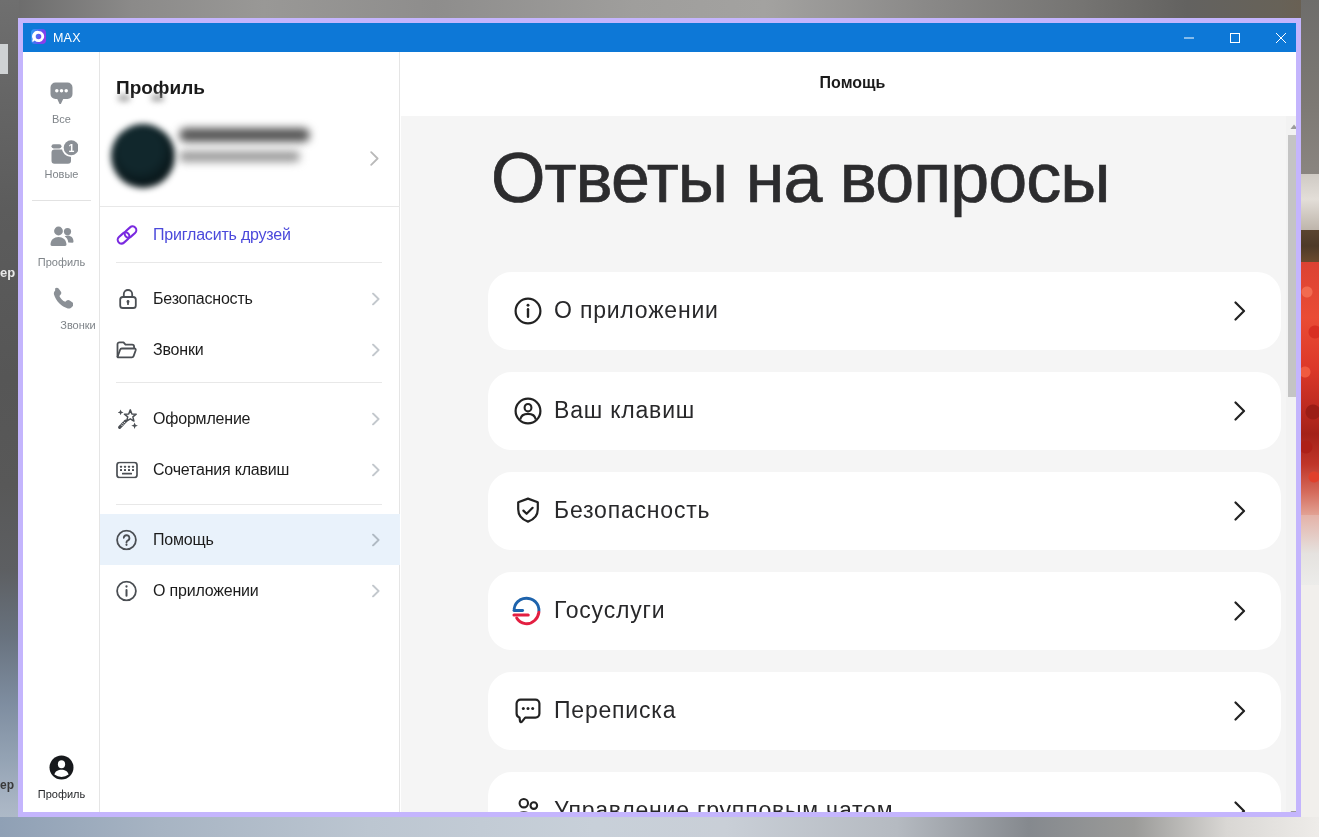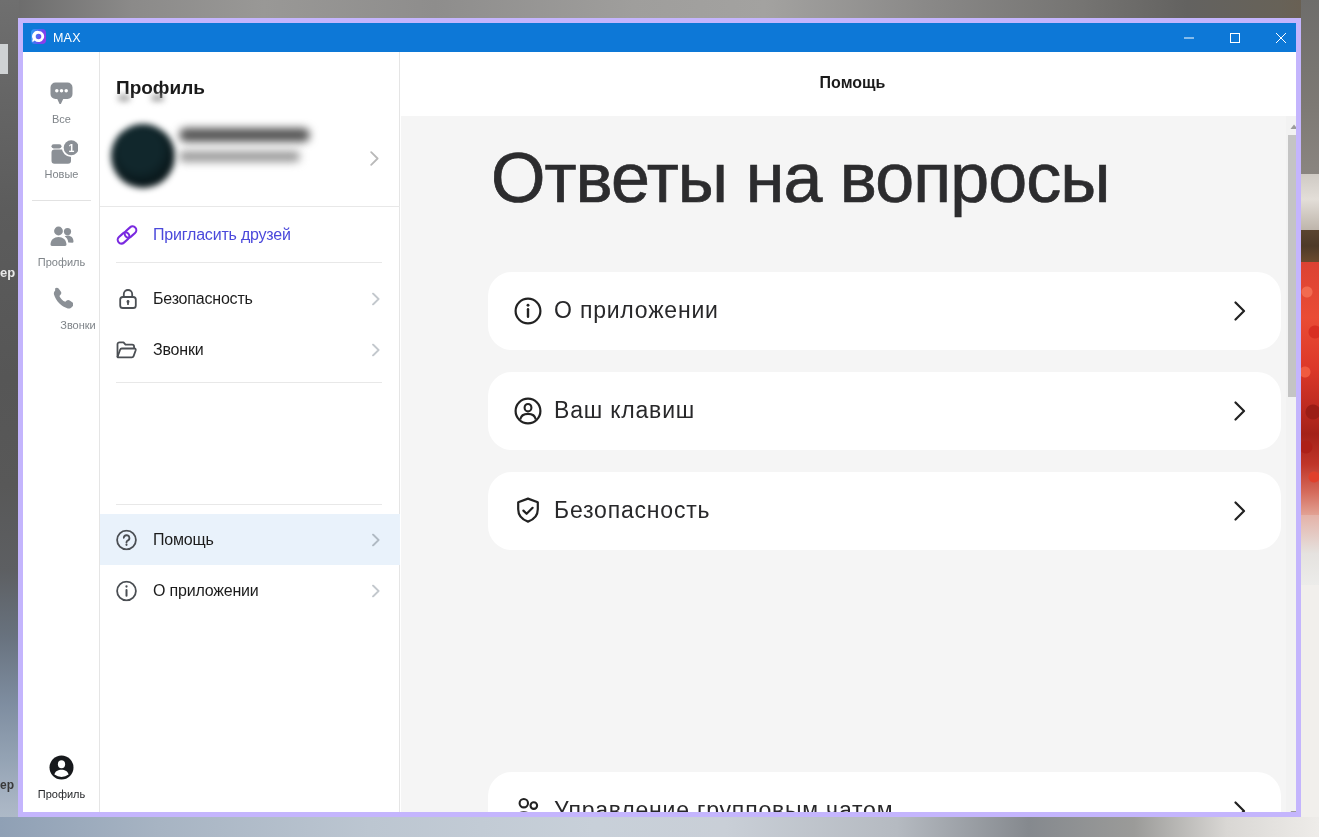--- a/index.html
+++ b/index.html
@@ -218,20 +218,59 @@
                 <path d="M1.5,16.5 V3.8 a2,2 0 0 1 2,-2 h4l2,2.4 h6.6 a2,2 0 0 1 2,2 v1.3"></path>
                 <path d="M1.5,16.5 l2.6,-7.3 a1.8,1.8 0 0 1 1.7,-1.2 h12.7 a1.3,1.3 0 0 1 1.2,1.7 l-2.1,5.9 a1.8,1.8 0 0 1 -1.7,1.2 h-13 a1.4,1.4 0 0 1 -1.4,-0.3 z"></path>
               </g>
             </svg>
           <span class="rtext">Звонки</span>
           <svg class="rchev" width="8" height="13" viewBox="0 0 8 13">
               <path d="M1,1 L6.6,6.5 L1,12" fill="none" stroke="#c3c8cd" stroke-width="1.8" stroke-linecap="round" stroke-linejoin="round"></path>
             </svg>
         </div>
         <div class="abs pdivider" style="left:16px; top:330px; width:266px;"></div>
+        <div class="abs prow" style="top:341px;">
+          <svg class="ricon" style="left:17px;" width="22" height="21" viewBox="0 0 22 21">
+              <path d="M13.30,1.40 L14.89,5.42 L19.20,5.68 L15.87,8.43 L16.94,12.62 L13.30,10.30 L9.66,12.62 L10.73,8.43 L7.40,5.68 L11.71,5.42 Z" fill="none" stroke="#4b4f54" stroke-width="1.5" stroke-linejoin="round"></path>
+              <line x1="8.6" y1="12.6" x2="2.6" y2="18.8" stroke="#4b4f54" stroke-width="3.1" stroke-linecap="round"></line>
+              <g stroke="#fff" stroke-width="0.9">
+                <line x1="6.8" y1="13.2" x2="8.3" y2="14.7"></line>
+                <line x1="5.4" y1="14.6" x2="6.9" y2="16.1"></line>
+                <line x1="4" y1="16" x2="5.5" y2="17.5"></line>
+              </g>
+              <path d="M3.6,1.0 L4.41,3.09 L6.5,3.9 L4.41,4.71 L3.6,6.8 L2.79,4.71 L0.7,3.9 L2.79,3.09 Z" fill="#4b4f54"></path>
+              <path d="M17.6,13.9 L18.52,16.28 L20.9,17.2 L18.52,18.12 L17.6,20.5 L16.68,18.12 L14.3,17.2 L16.68,16.28 Z" fill="#4b4f54"></path>
+            </svg>
+          <span class="rtext">Оформление</span>
+          <svg class="rchev" width="8" height="13" viewBox="0 0 8 13">
+              <path d="M1,1 L6.6,6.5 L1,12" fill="none" stroke="#c3c8cd" stroke-width="1.8" stroke-linecap="round" stroke-linejoin="round"></path>
+            </svg>
+        </div>
+        <div class="abs prow" style="top:392px;">
+          <svg class="ricon" width="22" height="17" viewBox="0 0 22 17">
+              <g fill="none" stroke="#4b4f54" stroke-width="1.7">
+                <rect x="1" y="1" width="20" height="15" rx="2.6"></rect>
+                <g fill="#4b4f54" stroke="none">
+                  <rect x="4" y="4.2" width="2" height="2" rx="0.5"></rect>
+                  <rect x="8" y="4.2" width="2" height="2" rx="0.5"></rect>
+                  <rect x="12" y="4.2" width="2" height="2" rx="0.5"></rect>
+                  <rect x="16" y="4.2" width="2" height="2" rx="0.5"></rect>
+                  <rect x="4" y="7.6" width="2" height="2" rx="0.5"></rect>
+                  <rect x="8" y="7.6" width="2" height="2" rx="0.5"></rect>
+                  <rect x="12" y="7.6" width="2" height="2" rx="0.5"></rect>
+                  <rect x="16" y="7.6" width="2" height="2" rx="0.5"></rect>
+                  <rect x="6" y="11.2" width="10" height="1.9" rx="0.5"></rect>
+                </g>
+              </g>
+            </svg>
+          <span class="rtext">Сочетания клавиш</span>
+          <svg class="rchev" width="8" height="13" viewBox="0 0 8 13">
+              <path d="M1,1 L6.6,6.5 L1,12" fill="none" stroke="#c3c8cd" stroke-width="1.8" stroke-linecap="round" stroke-linejoin="round"></path>
+            </svg>
+        </div>
         <div class="abs pdivider" style="left:16px; top:452px; width:266px;"></div>
         <div class="abs prow" id="rowhelp" style="top:462px;">
           <svg class="ricon" width="21" height="21" viewBox="0 0 21 21">
               <circle cx="10.5" cy="10.5" r="9.4" fill="none" stroke="#4b4f54" stroke-width="1.8"></circle>
               <path d="M7.8,8.3 a2.8,2.8 0 1 1 3.9,2.8 c-0.8,0.35 -1.2,0.8 -1.2,1.7 v0.4" fill="none" stroke="#4b4f54" stroke-width="1.8" stroke-linecap="round"></path>
               <circle cx="10.5" cy="15.3" r="1.1" fill="#4b4f54"></circle>
             </svg>
           <span class="rtext">Помощь</span>
           <svg class="rchev" width="8" height="13" viewBox="0 0 8 13">
               <path d="M1,1 L6.6,6.5 L1,12" fill="none" stroke="#b0bac3" stroke-width="1.8" stroke-linecap="round" stroke-linejoin="round"></path>
@@ -280,20 +319,46 @@
           <div class="abs card" id="card3">
             <svg class="cicon" width="28" height="28" viewBox="0 0 28 28">
                 <path d="M14,1.6 l9.8,3.6 v7.1 c0,6 -4.2,10.4 -9.8,12.3 c-5.6,-1.9 -9.8,-6.3 -9.8,-12.3 v-7.1 z" fill="none" stroke="#222" stroke-width="2.2" stroke-linejoin="round"></path>
                 <path d="M9.4,13.6 l3.2,3.2 6,-6" fill="none" stroke="#222" stroke-width="2.2" stroke-linecap="round" stroke-linejoin="round"></path>
               </svg>
             <span class="ctext">Безопасность</span>
             <svg class="cchev" width="12" height="20" viewBox="0 0 12 20">
                 <path d="M1.5,1.5 L10,10 L1.5,18.5" fill="none" stroke="#222" stroke-width="2.2" stroke-linecap="round" stroke-linejoin="round"></path>
               </svg>
           </div>
+          <div class="abs card" id="card4">
+            <svg class="cicon" style="left:24px;" width="29" height="31" viewBox="0 0 29 31">
+                <g fill="none" stroke-linecap="round">
+                  <path d="M2.2,13.2 Q3,7.2 8,4.4 Q13.2,1.7 18.5,3.4 Q24.2,5.3 26.2,10.6 Q27.1,13.2 26.9,15.7" stroke="#1e63ac" stroke-width="2.9"></path>
+                  <path d="M26.9,16.7 Q26.2,21.7 22.6,25 Q18.4,28.9 13.1,28.1 Q7.4,27.2 4.7,22.5" stroke="#e31f41" stroke-width="2.9"></path>
+                  <line x1="2" y1="15" x2="10.6" y2="15" stroke="#1e63ac" stroke-width="2.9"></line>
+                  <line x1="2" y1="19.5" x2="16.2" y2="19.5" stroke="#e31f41" stroke-width="3.1"></line>
+                </g>
+              </svg>
+            <span class="ctext">Госуслуги</span>
+            <svg class="cchev" width="12" height="20" viewBox="0 0 12 20">
+                <path d="M1.5,1.5 L10,10 L1.5,18.5" fill="none" stroke="#222" stroke-width="2.2" stroke-linecap="round" stroke-linejoin="round"></path>
+              </svg>
+          </div>
+          <div class="abs card" id="card5">
+            <svg class="cicon" width="28" height="28" viewBox="0 0 28 28">
+                <path d="M6.6,2.6 h14.8 a4,4 0 0 1 4,4 v10 a4,4 0 0 1 -4,4 h-10.2 l-3.4,4.3 a1,1 0 0 1 -1.75,-0.5 l-0.55,-3.9 a4,4 0 0 1 -2.9,-3.9 v-10 a4,4 0 0 1 4,-4 z" fill="none" stroke="#222" stroke-width="2.2" stroke-linejoin="round"></path>
+                <circle cx="9.3" cy="11.6" r="1.5" fill="#222"></circle>
+                <circle cx="14" cy="11.6" r="1.5" fill="#222"></circle>
+                <circle cx="18.7" cy="11.6" r="1.5" fill="#222"></circle>
+              </svg>
+            <span class="ctext">Переписка</span>
+            <svg class="cchev" width="12" height="20" viewBox="0 0 12 20">
+                <path d="M1.5,1.5 L10,10 L1.5,18.5" fill="none" stroke="#222" stroke-width="2.2" stroke-linecap="round" stroke-linejoin="round"></path>
+              </svg>
+          </div>
           <div class="abs card" id="card6">
             <svg class="cicon" width="28" height="28" viewBox="0 0 28 28">
                 <g fill="none" stroke="#222" stroke-width="2.1">
                   <circle cx="9.8" cy="6.2" r="4.2"></circle>
                   <circle cx="19.8" cy="8.6" r="3.3"></circle>
                   <path d="M2.2,22.5 c0.7,-5.2 4,-7.3 7.6,-7.3 s6.9,2.1 7.6,7.3"></path>
                   <path d="M19.2,19.9 c1.7,-3 4.3,-3.4 6.5,-1.7 c1.2,0.9 2,2.4 2.2,4.3"></path>
                 </g>
               </svg>
             <span class="ctext">Управление групповым чатом</span>

